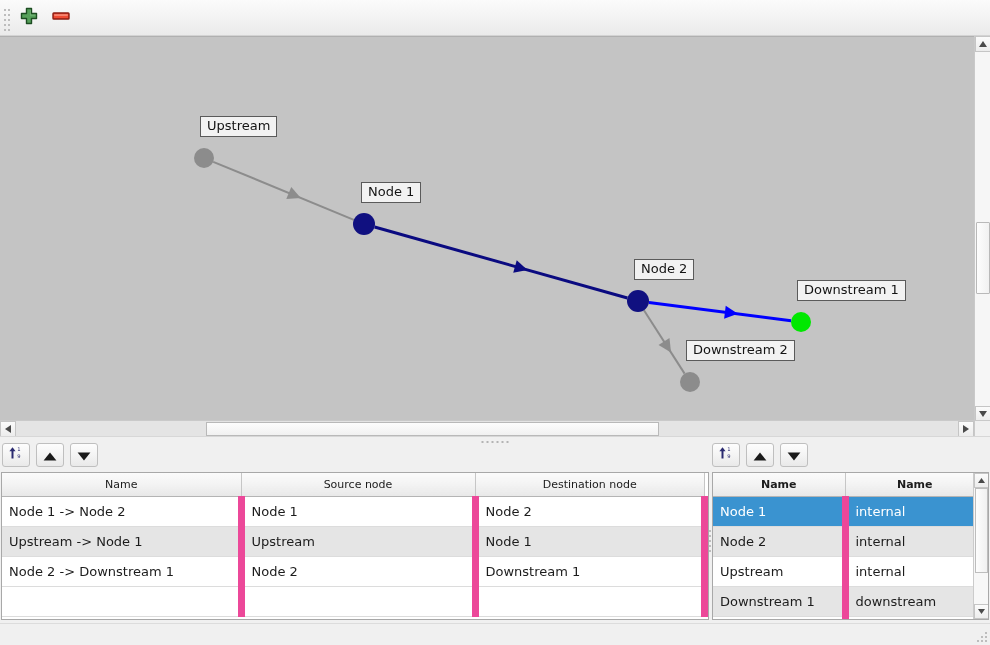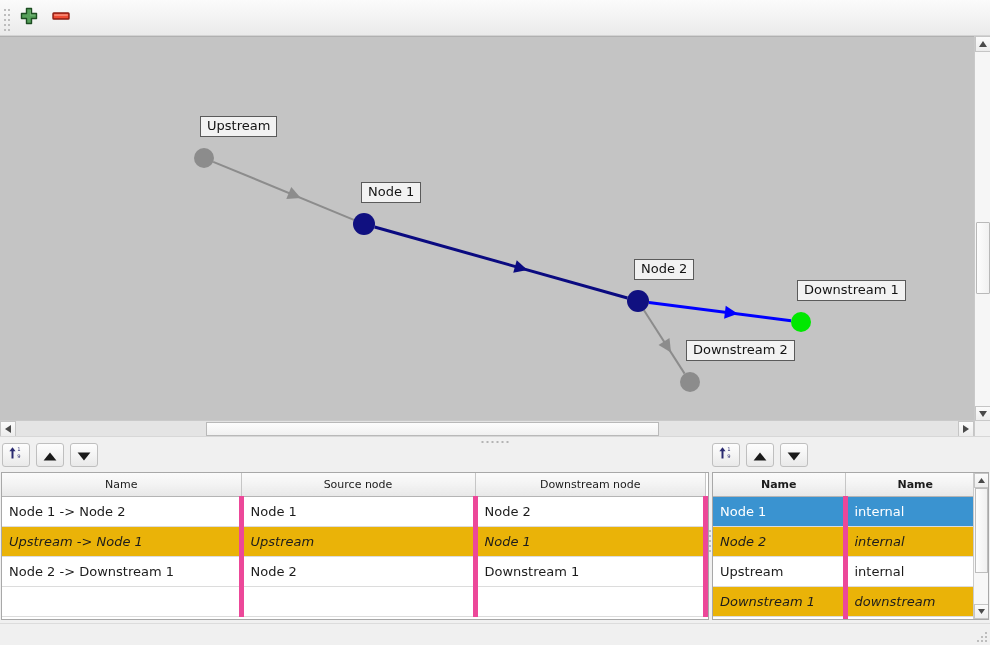--- a/index.html
+++ b/index.html
@@ -132,26 +132,26 @@
     background: linear-gradient(to bottom, #fbfbfb 0%, #f3f3f3 50%, #e8e8e8 100%);
     border-right: 1px solid #c6c6c6;
     border-bottom: 1px solid #b4b4b4;
     font-size: 11px; font-weight: normal; color: #1c1c1c;
     height: 23px; text-align: center; padding: 0 4px;
   }
   #right-table th { font-weight: bold; }
   td {
     font-size: 13px; color: #1c1c1c; height: 30px;
     padding: 0 0 0 7px; text-align: left;
-    border-right: 5px solid #ec4899;
+    border-right: 7px solid #ec4899;
     border-bottom: 1px solid #dcdcdc;
     white-space: nowrap; overflow: hidden; text-overflow: ellipsis;
   }
   tr.odd td { background: #ffffff; }
-  tr.even td { background: #eab308; font-style: italic; }
+  tr.even td { background: #e5e5e5; }
   tr.selected td { background: #3a93d0; color: #ffffff; }
   tr.blank td { background: #ffffff; height: 30px; }
 
   .rt-vscroll {
     position: absolute; right: 0; top: 0; width: 15px; height: 146px;
     background: #f4f4f4; border-left: 1px solid #cbcbcb; z-index: 5;
   }
   .rt-vscroll .rt-track { position: absolute; left: 0; top: 15px; right: 0; bottom: 15px; background: #f7f7f7; }
   .rt-vscroll .rt-thumb {
     position: absolute; left: 1px; width: 13px;
@@ -347,21 +347,21 @@
     <table id="left-table">
       <colgroup>
           <col style="width:239px">
           <col style="width:234px">
           <col>
         </colgroup>
       <thead>
           <tr id="left-head-row">
             <th>Name</th>
             <th>Source node</th>
-            <th>Downstream node</th>
+            <th>Destination node</th>
           </tr>
         </thead>
       <tbody id="left-body">
           <tr class="odd">
             <td>Node 1 -&gt; Node 2</td>
             <td>Node 1</td>
             <td>Node 2</td>
           </tr>
           <tr class="even">
             <td>Upstream -&gt; Node 1</td>

